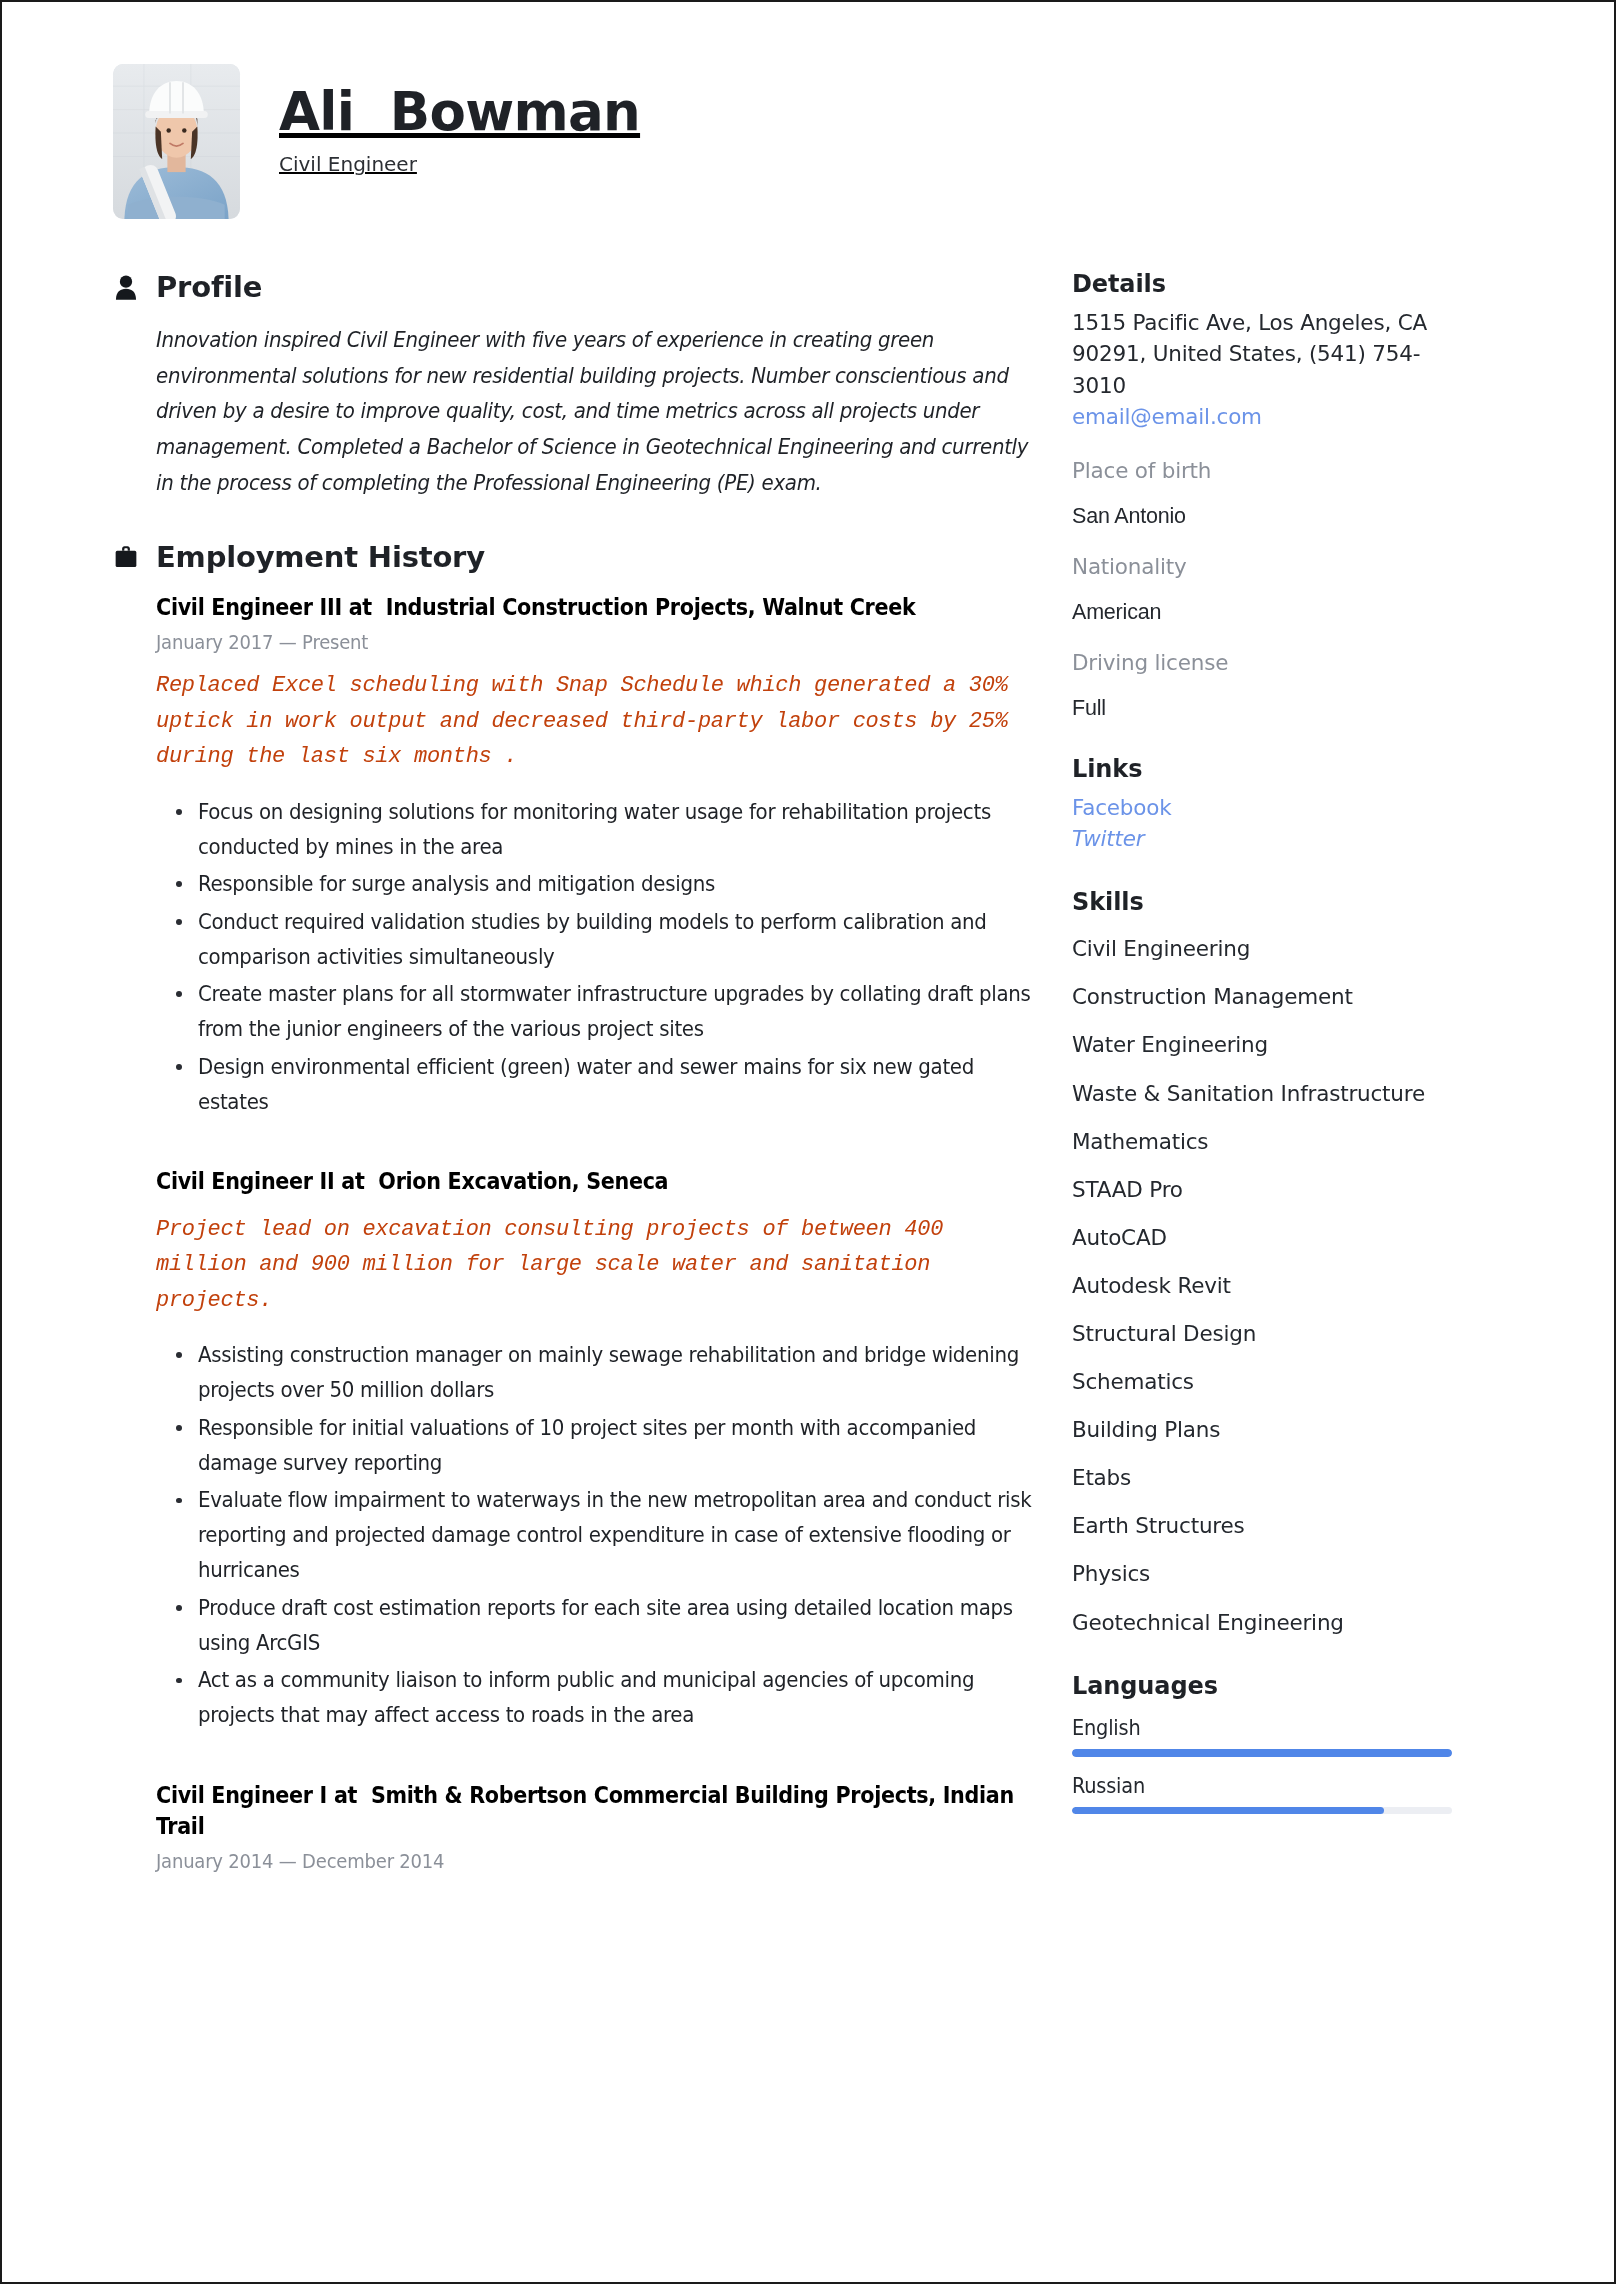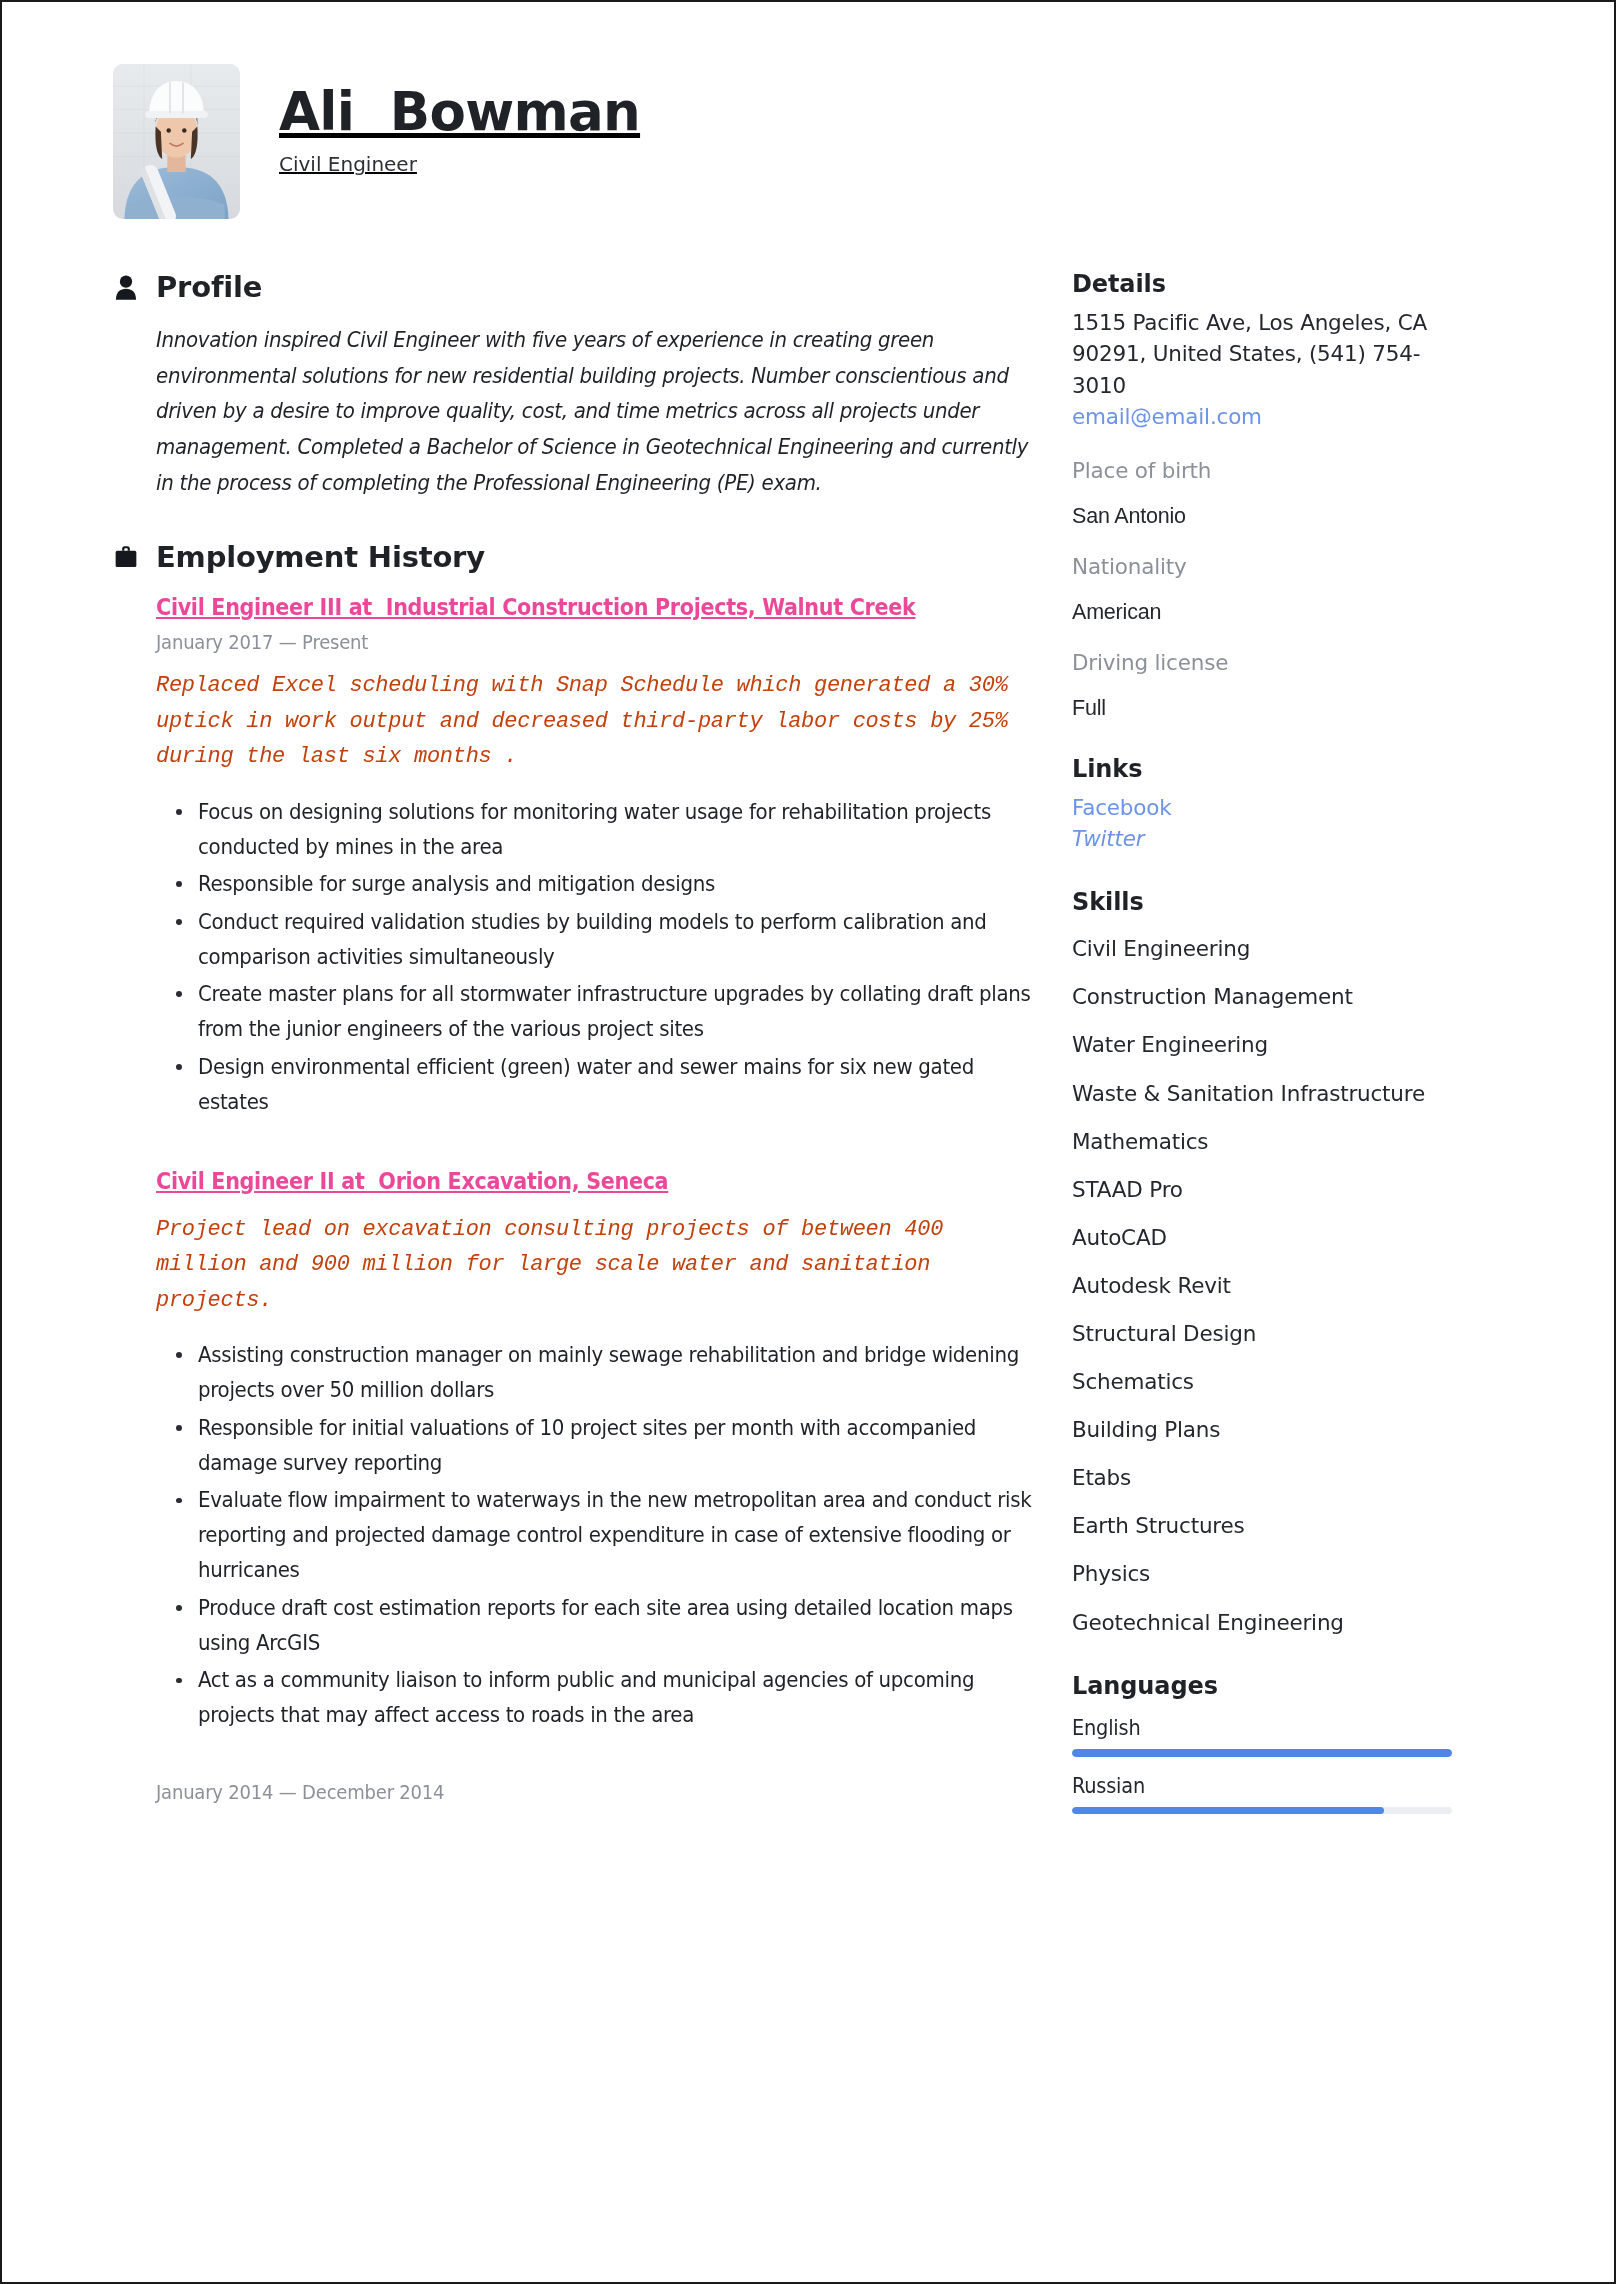--- a/index.html
+++ b/index.html
@@ -116,25 +116,24 @@
     line-height: 1.62;
     color: #1f2227;
     letter-spacing: -0.3px;
   }
 
   .job { margin-top: 22px; }
   .job-head {
     font-family: "DejaVu Sans Condensed", "DejaVu Sans", sans-serif;
     font-size: 23px;
     font-weight: 700;
-    color: #ec4899;
+    color: #000000;
     line-height: 1.36;
     letter-spacing: -0.3px;
     white-space: pre-wrap;
-    text-decoration: underline;
   }
   .job-dates {
     font-family: "DejaVu Sans Condensed", "DejaVu Sans", sans-serif;
     font-size: 20px;
     color: #8b9099;
     margin-top: 6.5px;
     letter-spacing: -0.2px;
   }
   .job-summary {
     font-family: Liberation Mono, monospace;
@@ -360,20 +359,21 @@
                 <li>Responsible for initial valuations of 10 project sites per month with accompanied damage survey reporting</li>
                 <li>Evaluate flow impairment to waterways in the new metropolitan area and conduct risk reporting and projected damage control expenditure in case of extensive flooding or hurricanes</li>
                 <li>Produce draft cost estimation reports for each site area using detailed location maps using ArcGIS</li>
                 <li>Act as a community liaison to inform public and municipal agencies of upcoming projects that may affect access to roads in the area</li>
               </ul>
             </div>
 
             <div class="job-spacer"></div>
 
             <div class="job">
+              <div class="job-head">Civil Engineer I at  Smith &amp; Robertson Commercial Building Projects, Indian Trail</div>
               <div class="job-dates">January 2014 — December 2014</div>
             </div>
 
           </div>
         </div>
       </div>
 
       <div class="col-side">
 
         <div>

